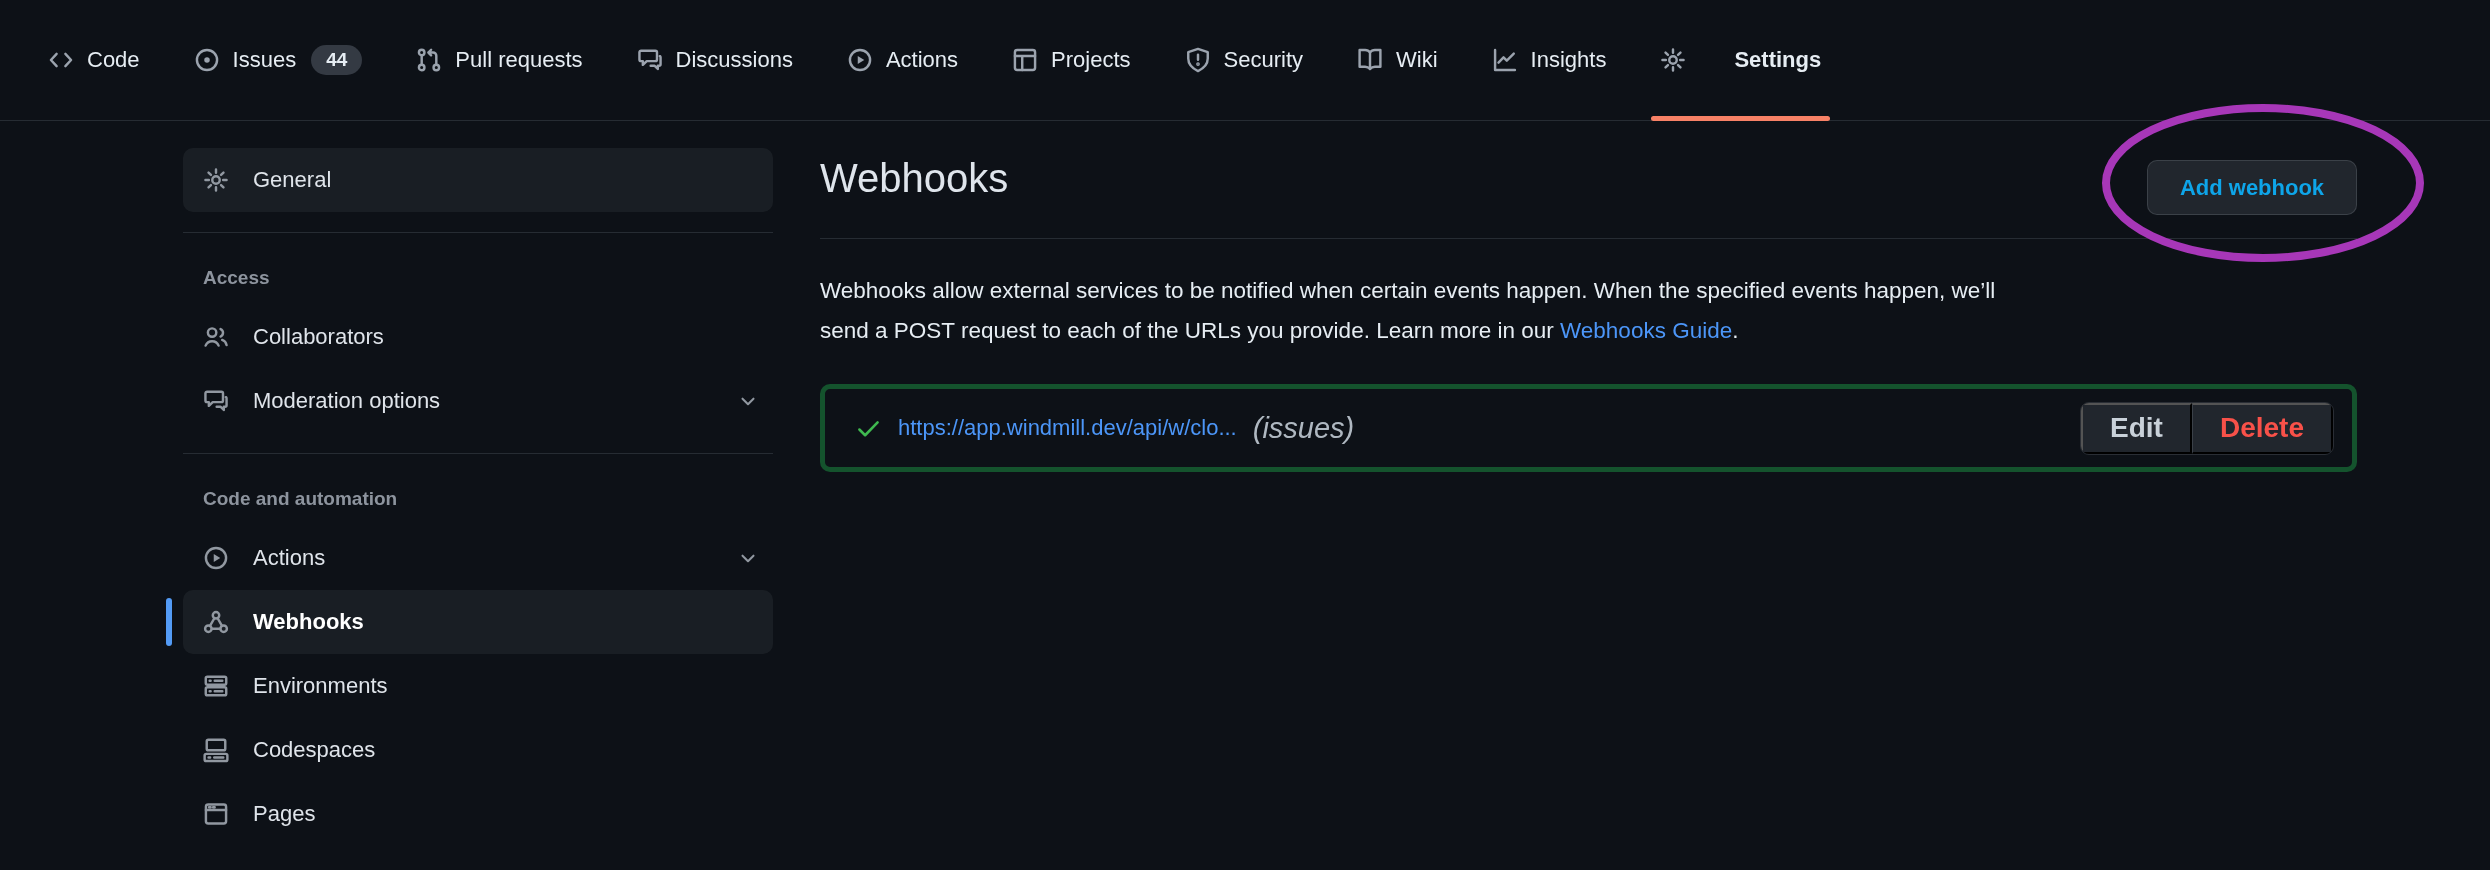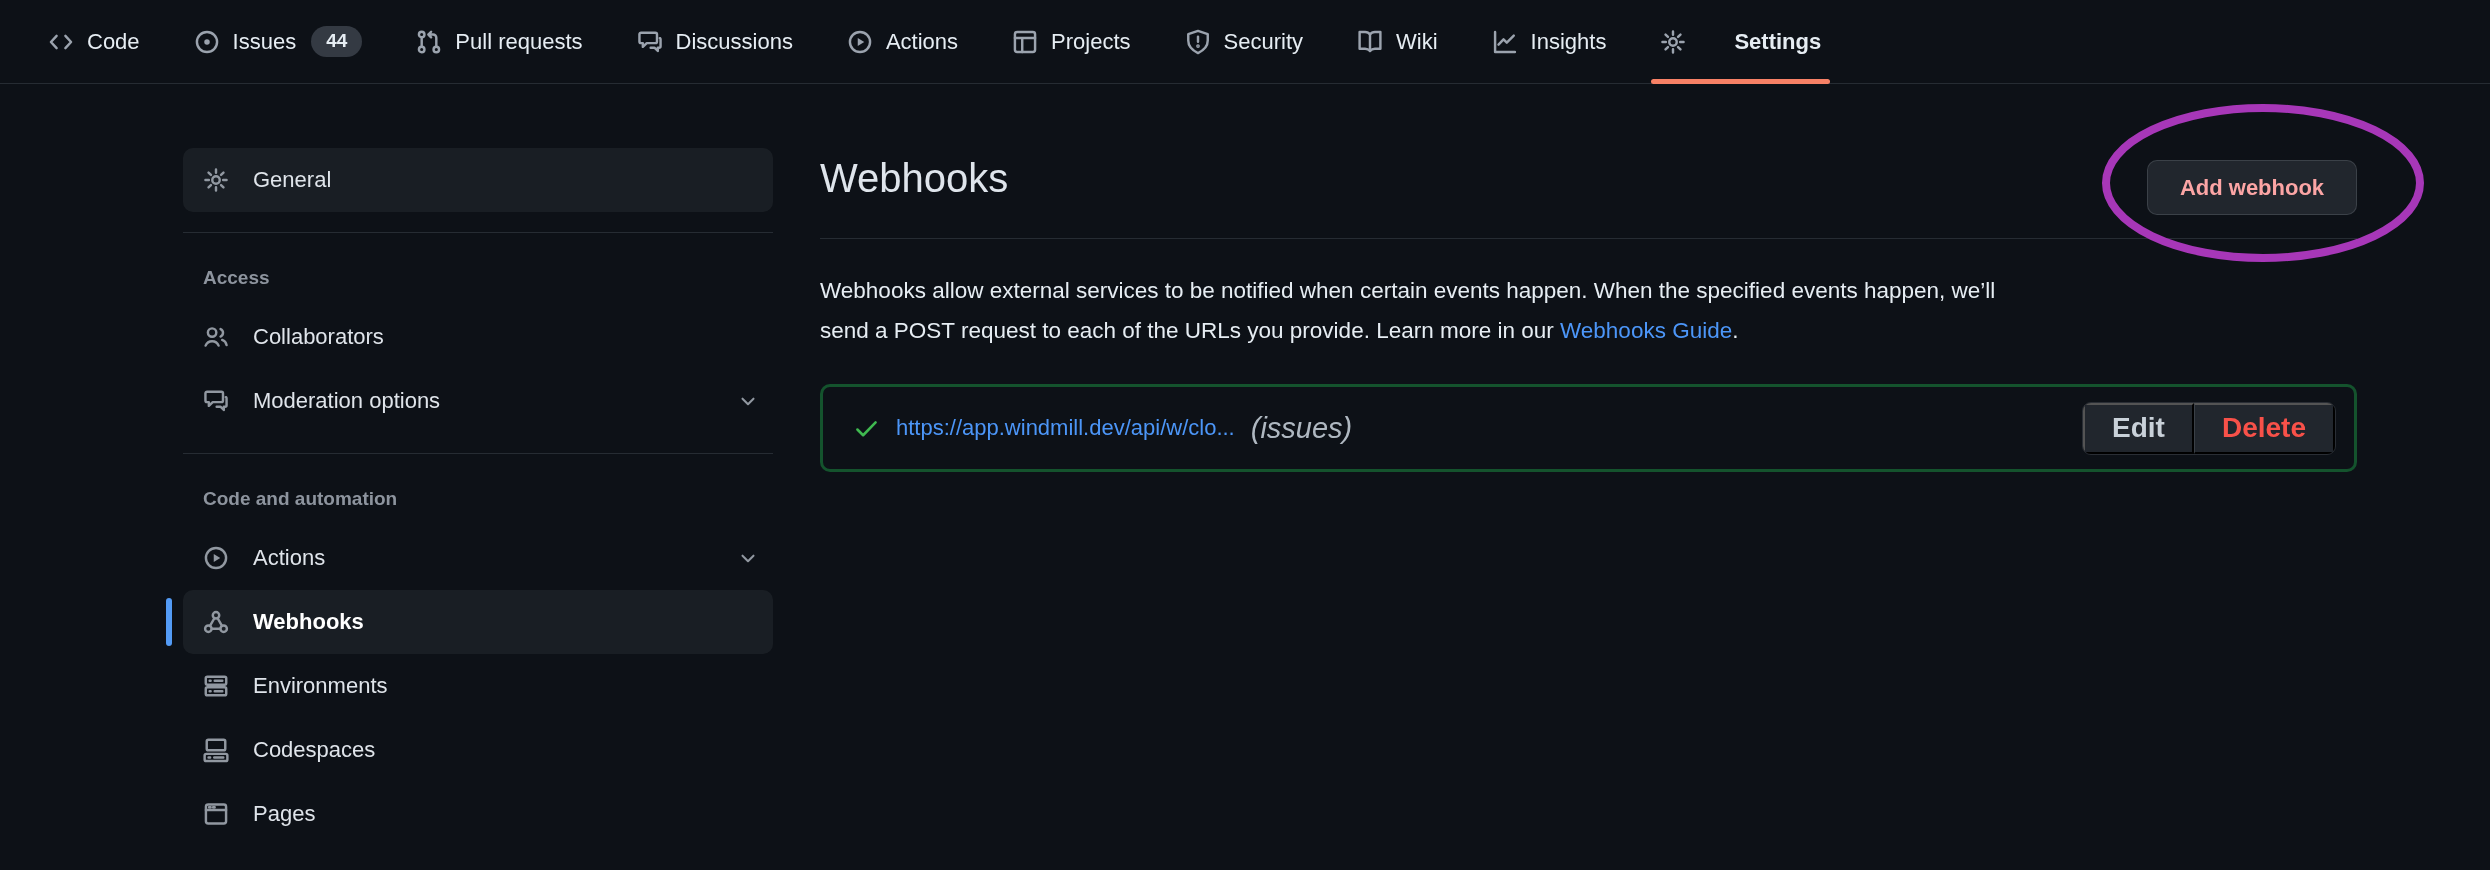--- a/index.html
+++ b/index.html
@@ -10,21 +10,21 @@
     color:#e6edf3;
     -webkit-font-smoothing:antialiased;
   }
   svg{display:block;}
   .icon{display:inline-flex;align-items:center;justify-content:center;flex:none;}
   .icon svg{width:26px;height:26px;}
   .stroke-ic{fill:none;stroke:currentColor;stroke-width:1.5;stroke-linecap:round;stroke-linejoin:round;}
 
   
   .topnav{
-    position:absolute;left:0;top:0;width:2490px;height:84px;
+    position:absolute;left:0;top:0;width:2490px;height:121px;
     border-bottom:1px solid #262c33;
     display:flex;align-items:stretch;padding-left:35px;box-sizing:border-box;
     gap:28px;
   }
   .tab{
     position:relative;display:flex;align-items:center;gap:13px;
     padding:0 13px;font-size:22px;color:#e6edf3;cursor:pointer;
   }
   .tab .icon{color:#9ba3ae;}
   .tab.active{font-weight:700;gap:48px;}
@@ -60,29 +60,29 @@
     font-size:19px;font-weight:700;color:#8d949e;
   }
 
   
   .main{position:absolute;left:820px;top:148px;width:1537px;}
   .main-head{position:relative;height:90px;}
   .page-title{font-size:40px;font-weight:400;color:#dfe5ec;margin:0;position:absolute;left:0;top:8px;}
   .btn{
     box-sizing:border-box;display:inline-flex;align-items:center;justify-content:center;
     background:#21262d;border:1px solid rgba(240,246,252,0.13);border-radius:10px;
-    color:#fca5a5;font-weight:600;font-size:22px;cursor:pointer;
+    color:#0ea5e9;font-weight:600;font-size:22px;cursor:pointer;
   }
   .add-webhook-btn{position:absolute;right:0;top:12px;width:210px;height:55px;}
   .head-divider{height:1px;background:#262c33;}
   .desc{margin-top:32px;font-size:22.5px;line-height:40px;color:#e6edf3;}
   .desc a{color:#4c96f8;text-decoration:none;}
 
   .hook-row{
-    margin-top:33px;height:88px;border:3px solid #14532d;border-radius:10px;
+    margin-top:33px;height:88px;border:5px solid #14532d;border-radius:10px;
     display:flex;align-items:center;padding:0 18px 0 30px;box-sizing:border-box;
   }
   .check{color:#3fb950;margin-right:16px;}
   .check svg{width:27px;height:27px;}
   .hook-url{font-size:22px;color:#4c96f8;text-decoration:none;}
   .hook-events{margin-left:16px;font-style:italic;font-size:29px;color:#afb8c1;}
   .row-spacer{flex:1;}
   .btn-group{display:flex;height:51px;border-radius:9px;overflow:hidden;border:1px solid rgba(240,246,252,0.13);}
   .btn-seg{
     display:flex;align-items:center;justify-content:center;background:#21262d;

